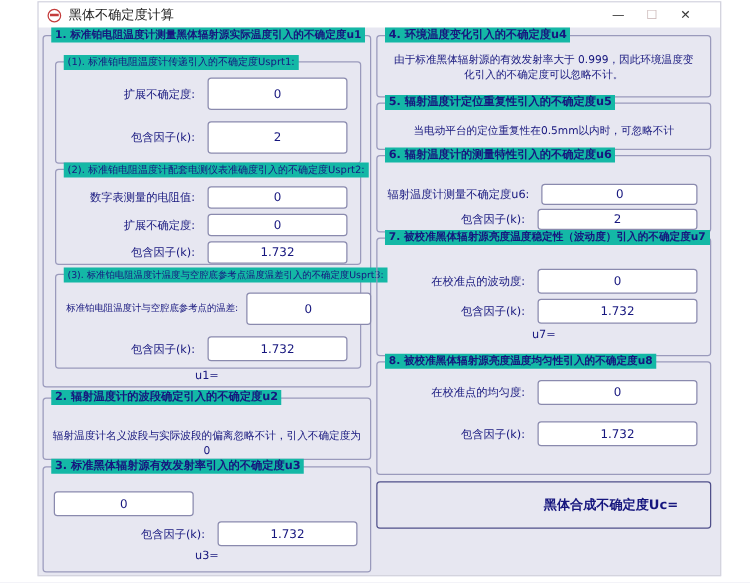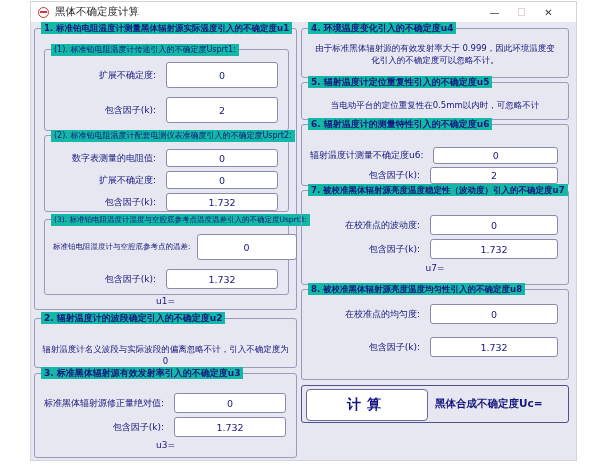--- a/index.html
+++ b/index.html
@@ -150,21 +150,20 @@
   </div>
 
   <div class="gbox" style="left:3px; top:316px; width:263px; height:50px;">
     <span class="legend">2. 辐射温度计的波段确定引入的不确定度u2</span>
     <div class="note" style="top:24px;">辐射温度计名义波段与实际波段的偏离忽略不计，引入不确定度为0</div>
   </div>
 
   <div class="gbox" style="left:3px; top:371px; width:263px; height:85px;">
     <span class="legend">3. 标准黑体辐射源有效发射率引入的不确定度u3</span>
     <div class="frow" style="top:19px; height:20px;">
-      <span class="flbl">标准黑体辐射源修正量绝对值:</span>
       <input class="ibox" value="0" style="">
     </div>
     <div class="frow" style="top:43px; height:20px;">
       <span class="flbl">包含因子(k):</span>
       <input class="ibox" value="1.732" style="">
     </div>
     <div class="ulabel" style="top:66px;">u3=</div>
   </div>
 
   <div class="gbox" style="left:270px; top:26px; width:268px; height:50px;">
@@ -208,21 +207,20 @@
       <span class="flbl">在校准点的均匀度:</span>
       <input class="ibox wide" value="0" style="">
     </div>
     <div class="frow" style="top:47px; height:20px;">
       <span class="flbl">包含因子(k):</span>
       <input class="ibox wide" value="1.732" style="">
     </div>
   </div>
 
   <div class="gbox dark" style="left:270px; top:383px; width:268px; height:38px;">
-    <div class="calc-btn">计算</div>
     <span class="flabel-bold" style="left:133px;">黑体合成不确定度Uc=</span>
   </div>
 
   <div class="gbox dark" style="left:270px; top:421px; width:268px; height:39px;margin-top:47px;">
     <span class="flabel-bold" style="left:5px;">黑体扩展不确定度U=</span>
     <span class="flabel-small" style="left:128px;">包含因子(k):</span>
     <input class="kbox" value="2" style="">
   </div>
 
 </div>

